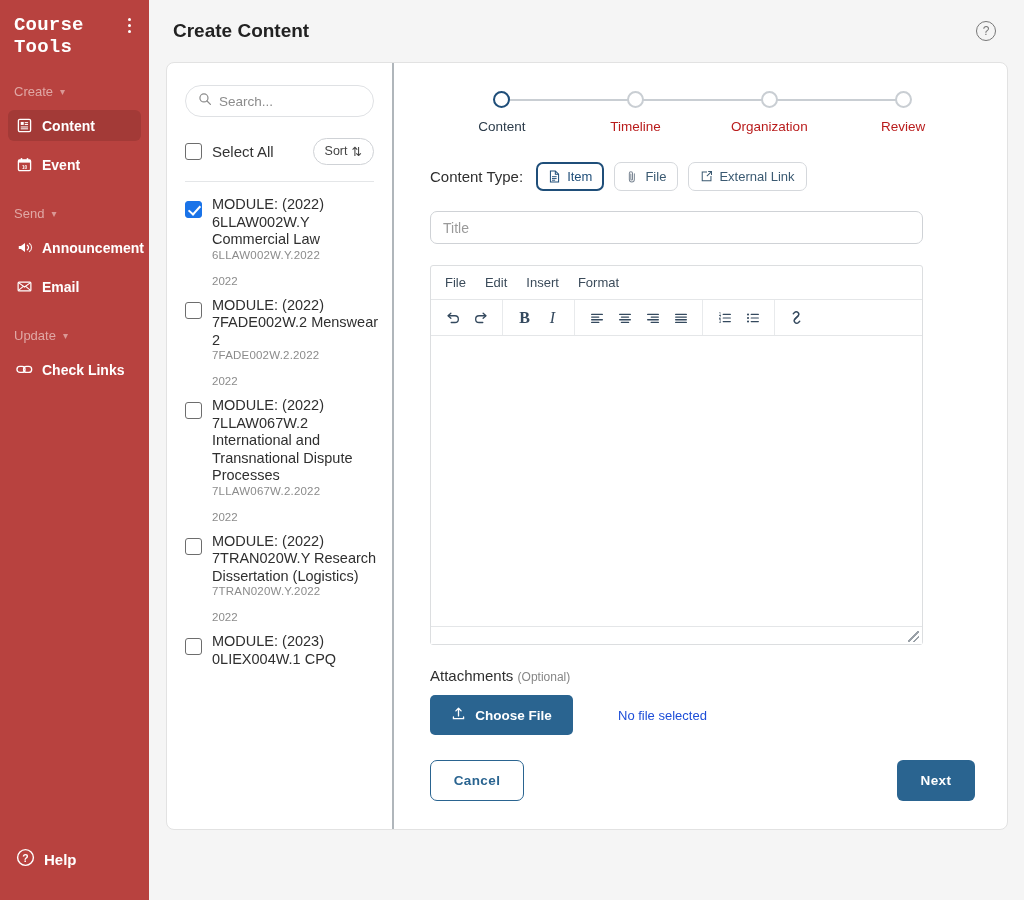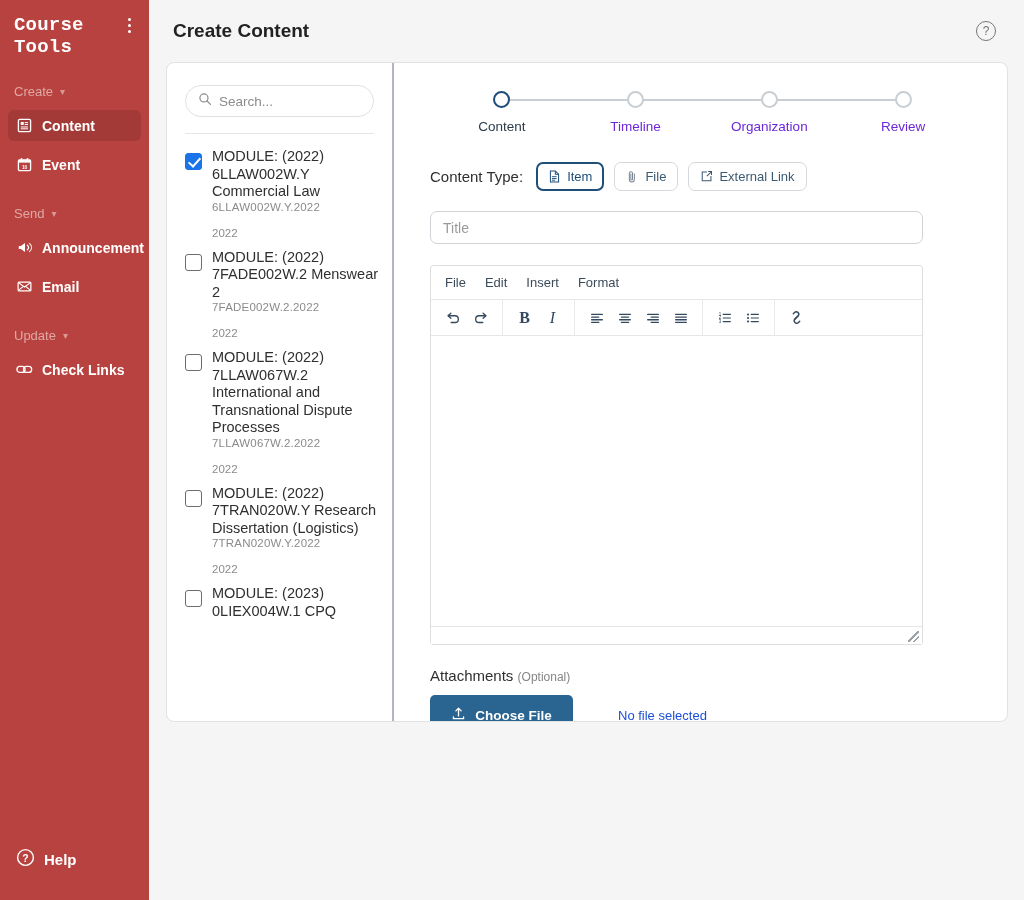--- a/index.html
+++ b/index.html
@@ -66,21 +66,21 @@
     padding: 0 30px 0 24px; background: #f5f5f5;
   }
   .page-title { font-size: 19px; font-weight: bold; color: #222; }
   .help-circ {
     margin-left: auto; width: 20px; height: 20px; border-radius: 50%;
     border: 1.4px solid #777; color: #777; font-size: 12px;
     display: flex; align-items: center; justify-content: center; cursor: pointer;
   }
 
   .card {
-    margin: 0 18px 0 17px; height: 660px;
+    margin: 0 18px 0 17px; height: 768px;
     background: #fff; border: 1px solid #e2e2e2; border-radius: 8px;
     display: flex; overflow: hidden;
   }
 
   
   .listpane {
     width: 227px; flex: 0 0 227px; border-right: 2px solid #b0b6bb;
     display: flex; flex-direction: column; padding: 22px 0 0 0;
   }
   .search-wrap { padding: 0 18px; }
@@ -131,21 +131,21 @@
   
   .formpane { flex: 1; padding: 28px 32px 0 36px; position: relative; }
 
   .stepper { display: flex; padding: 0 5px; margin-bottom: 28px; }
   .step { flex: 1; display: flex; flex-direction: column; align-items: center; position: relative; cursor: pointer; }
   .step .dot {
     width: 17px; height: 17px; border-radius: 50%; background: #fff;
     border: 2.2px solid #c9ced3; z-index: 2;
   }
   .step.active .dot { border-color: #1f4e79; border-width: 2.6px; }
-  .step .slabel { font-size: 13.5px; color: #6d28d9; margin-top: 11px; white-space: nowrap; }
+  .step .slabel { font-size: 13.5px; color: #b91c1c; margin-top: 11px; white-space: nowrap; }
   .step.active .slabel { color: #2b3b4a; }
   .step .bar {
     position: absolute; top: 8px; height: 1.6px; background: #c9ced3; z-index: 1;
     left: 50%; width: 100%;
   }
   .step:last-child .bar { display: none; }
 
   .ctype-row { display: flex; align-items: center; gap: 10px; margin-bottom: 20px; }
   .ctype-lbl { font-size: 15px; color: #2f2f2f; margin-right: 3px; }
   .ctype {
@@ -328,20 +328,28 @@
             <span>
               <svg width="14" height="14" viewBox="0 0 16 16">
                   <circle cx="6.8" cy="6.8" r="4.6" fill="none" stroke="#8c8c8c" stroke-width="1.4"></circle>
                   <line x1="10.3" y1="10.3" x2="14.2" y2="14.2" stroke="#8c8c8c" stroke-width="1.4" stroke-linecap="round"></line>
                 </svg>
             </span>
             <input type="text" placeholder="Search..." style="">
           </div>
         </div>
 
+        <div class="selrow">
+          <div class="cbx"></div>
+          <div class="lbl">Select All</div>
+          <div class="sort-btn">
+            <span>Sort</span>
+            <span>⇅</span>
+          </div>
+        </div>
 
         <div class="divider"></div>
 
         <div class="modlist">
 
           <div class="mod">
             <div class="cbx checked"></div>
             <div class="mod-txt">
               <div class="mod-name">MODULE: (2022) 6LLAW002W.Y Commercial Law</div>
               <div class="mod-code">6LLAW002W.Y.2022</div>

